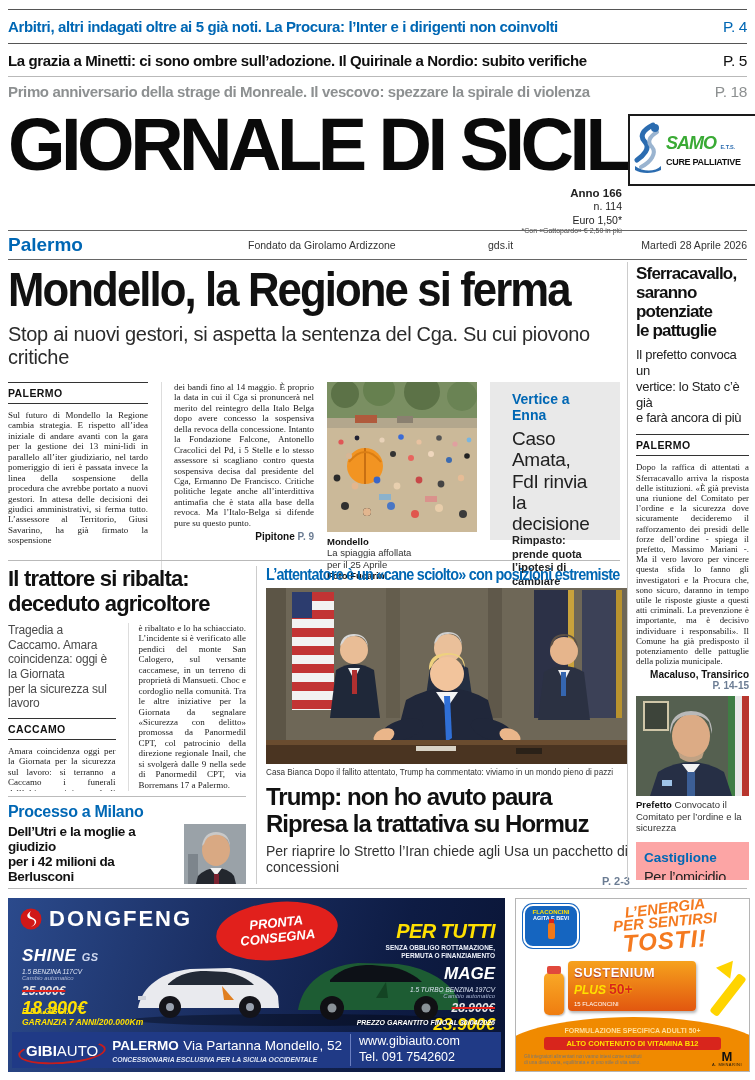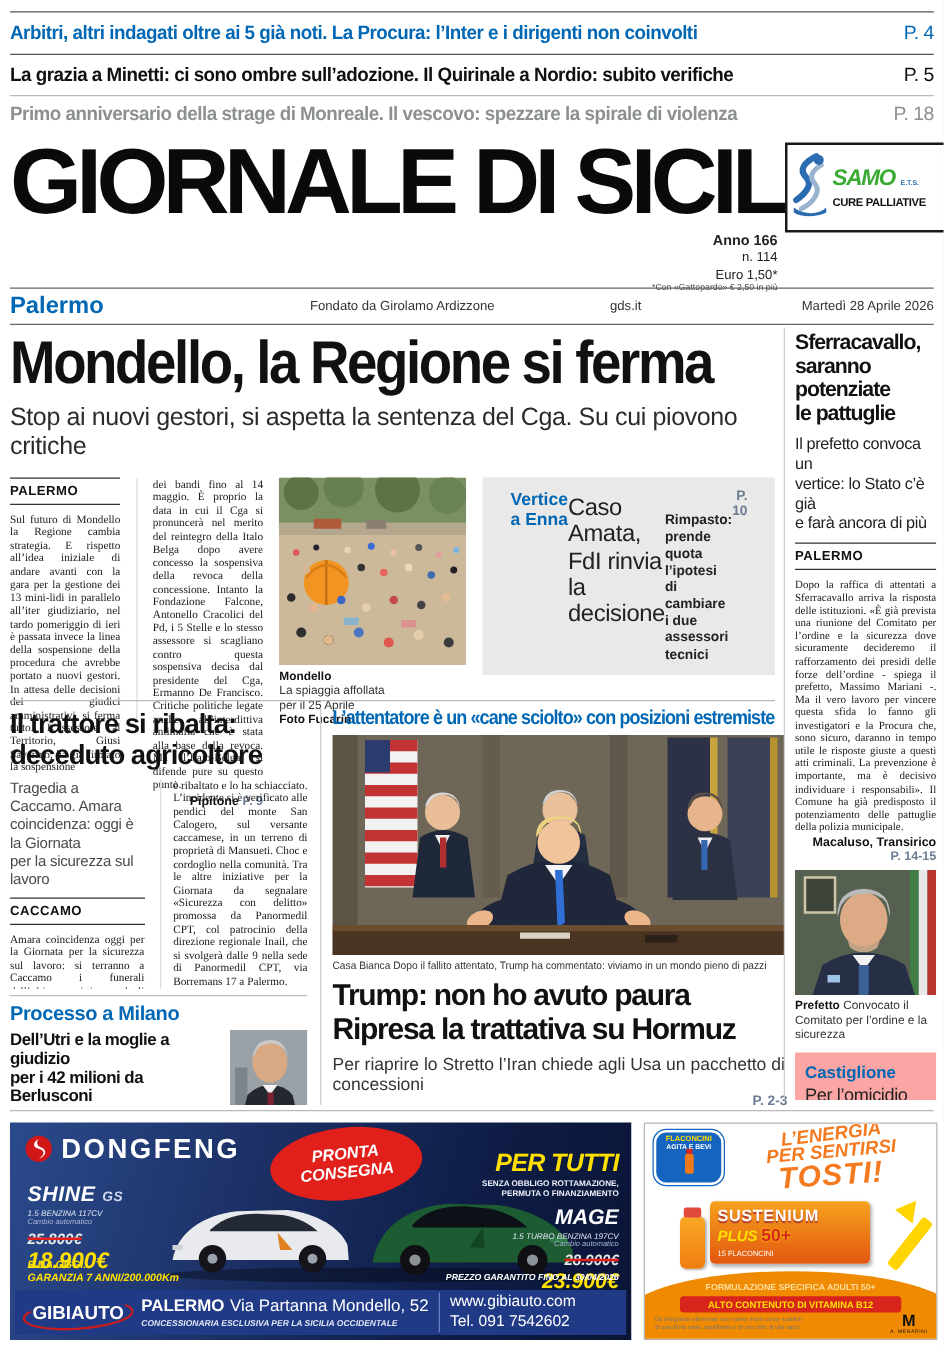--- a/index.html
+++ b/index.html
@@ -48,21 +48,21 @@
   .capt .cb{font-weight:bold;color:#111;}
   
   .lead{left:8px;top:262px;width:612px;height:300px;}
   .lead h1{margin:0;font-size:46px;letter-spacing:-2px;line-height:52px;}
   .lead h1 .nowrapfit{transform:scale(0.95,1.05);}
   .lead .standfirst{font-size:20px;color:#2b2b2b;margin-top:9px;letter-spacing:-0.3px;}
   .lead .cols{display:flex;gap:13px;margin-top:13px;height:196px;}
   .lead .c1{width:140px;}
   .lead .c2{width:140px;border-left:1px solid #ddd;padding-left:12px;}
   .lead .photocol{width:150px;}
-  .enna{flex:1;background:#e9e9e9;padding:9px 22px;height:158px;display:flex;flex-direction:row;box-sizing:border-box;}
+  .enna{flex:1;background:#e9e9e9;padding:9px 22px;height:158px;display:flex;flex-direction:column;box-sizing:border-box;}
   .enna .ek{color:#0067b4;font-weight:bold;font-size:14px;}
   .enna .eh{font-size:19px;font-weight:400;line-height:1.12;color:#222;margin-top:5px;letter-spacing:-0.3px;}
   .enna .ed{font-size:11px;line-height:1.22;color:#222;margin-top:auto;font-weight:bold;}
   .enna .ep{text-align:right;font-size:11px;}
   
   .band{left:8px;top:566px;width:612px;height:318px;}
   .band .leftzone{position:absolute;left:0;top:0;width:238px;height:318px;overflow:hidden;}
   .leftzone h2{margin:0;font-size:22px;letter-spacing:-0.8px;line-height:25px;}
   .leftzone .tcols{display:flex;gap:12px;margin-top:7px;height:168px;overflow:hidden;}
   .leftzone .ca{width:112px;}
@@ -115,21 +115,21 @@
   .mage .model{font-style:italic;font-weight:bold;font-size:17px;margin-top:3px;}
   .mage .oldprice{font-size:12px;margin-top:2px;}
   .mage .price{color:#ffe000;font-style:italic;font-weight:bold;font-size:17px;}
   .garanzia{position:absolute;left:14px;bottom:44px;color:#ffe000;font-style:italic;font-weight:bold;
             font-size:8.5px;line-height:1.3;}
   .prezzo-g{position:absolute;right:10px;bottom:46px;color:#fff;font-style:italic;font-weight:bold;font-size:7px;}
   .df-bar{position:absolute;left:4px;right:4px;bottom:4px;height:36px;background:#203a86;
           display:flex;align-items:center;gap:8px;padding:0 8px;box-sizing:border-box;}
   .gibi{position:relative;color:#fff;font-size:15px;padding:2px 6px;}
   .gibi .g1{font-weight:bold;}
-  .gibi .g2{font-weight:700;}
+  .gibi .g2{font-weight:400;}
   .gibi .swoosh{position:absolute;left:-2px;right:-2px;top:0px;bottom:-3px;border:2px solid #c81d1c;
                 border-radius:50%;border-top-color:transparent;transform:rotate(-4deg);}
   .df-addr{color:#fff;line-height:1.1;}
   .df-addr .l1 .city{font-weight:bold;font-size:13.5px;}
   .df-addr .l1 .street{font-weight:300;font-size:13.5px;}
   .df-addr .l2{font-style:italic;font-weight:bold;font-size:6.8px;color:#dfe6f5;margin-top:2px;}
   .df-contact{border-left:1px solid #6b7fc0;padding-left:8px;color:#fff;font-weight:300;
               font-size:12.5px;line-height:1.25;}
   
   .sustenium{left:515px;top:898px;width:235px;height:174px;background:#fff;border:1px solid #b5b5b5;

